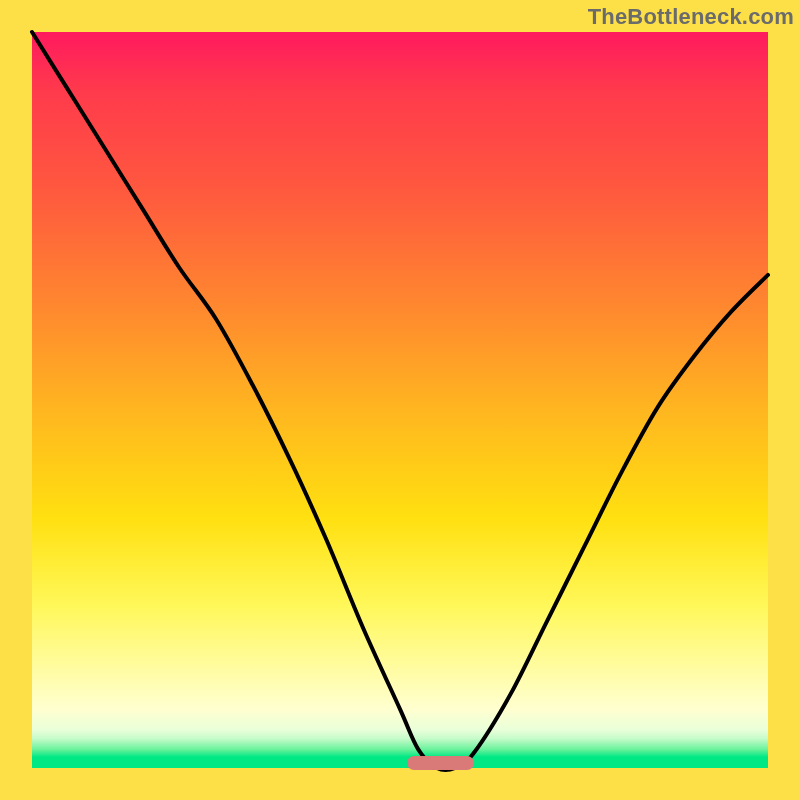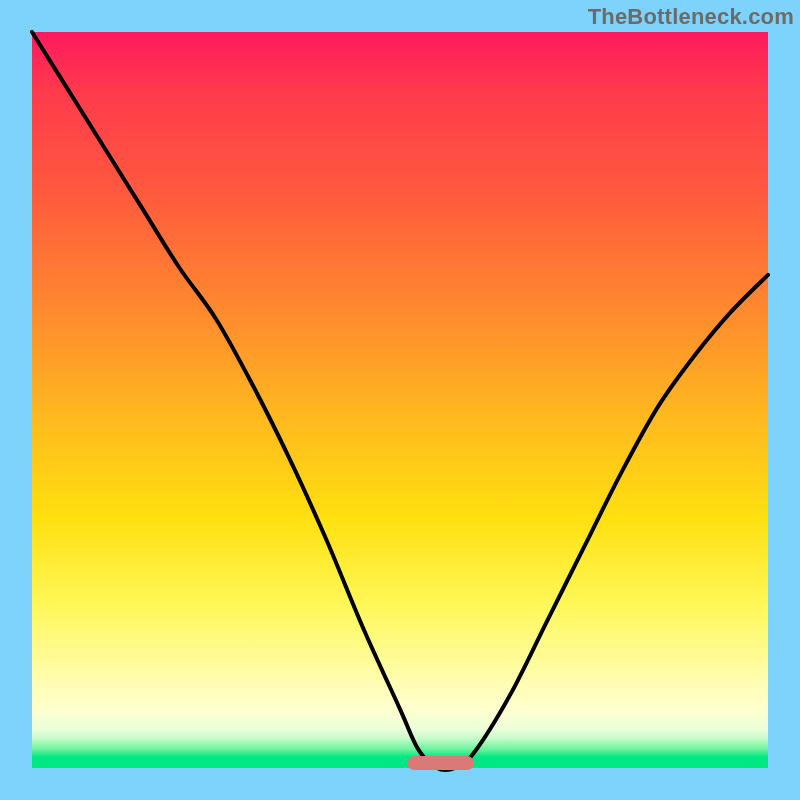--- a/index.html
+++ b/index.html
@@ -10,21 +10,21 @@
     background: #000;
     overflow: hidden;
     font-family: Arial, Helvetica, sans-serif;
   }
   .frame {
     position: absolute;
     left: 0;
     top: 0;
     width: 800px;
     height: 800px;
-    background: #7dd3fc;
+    background: #fde047;
   }
   .plot-area {
     position: absolute;
     left: 32px;
     top: 32px;
     width: 736px;
     height: 736px;
     
     background: linear-gradient(
       to bottom,

